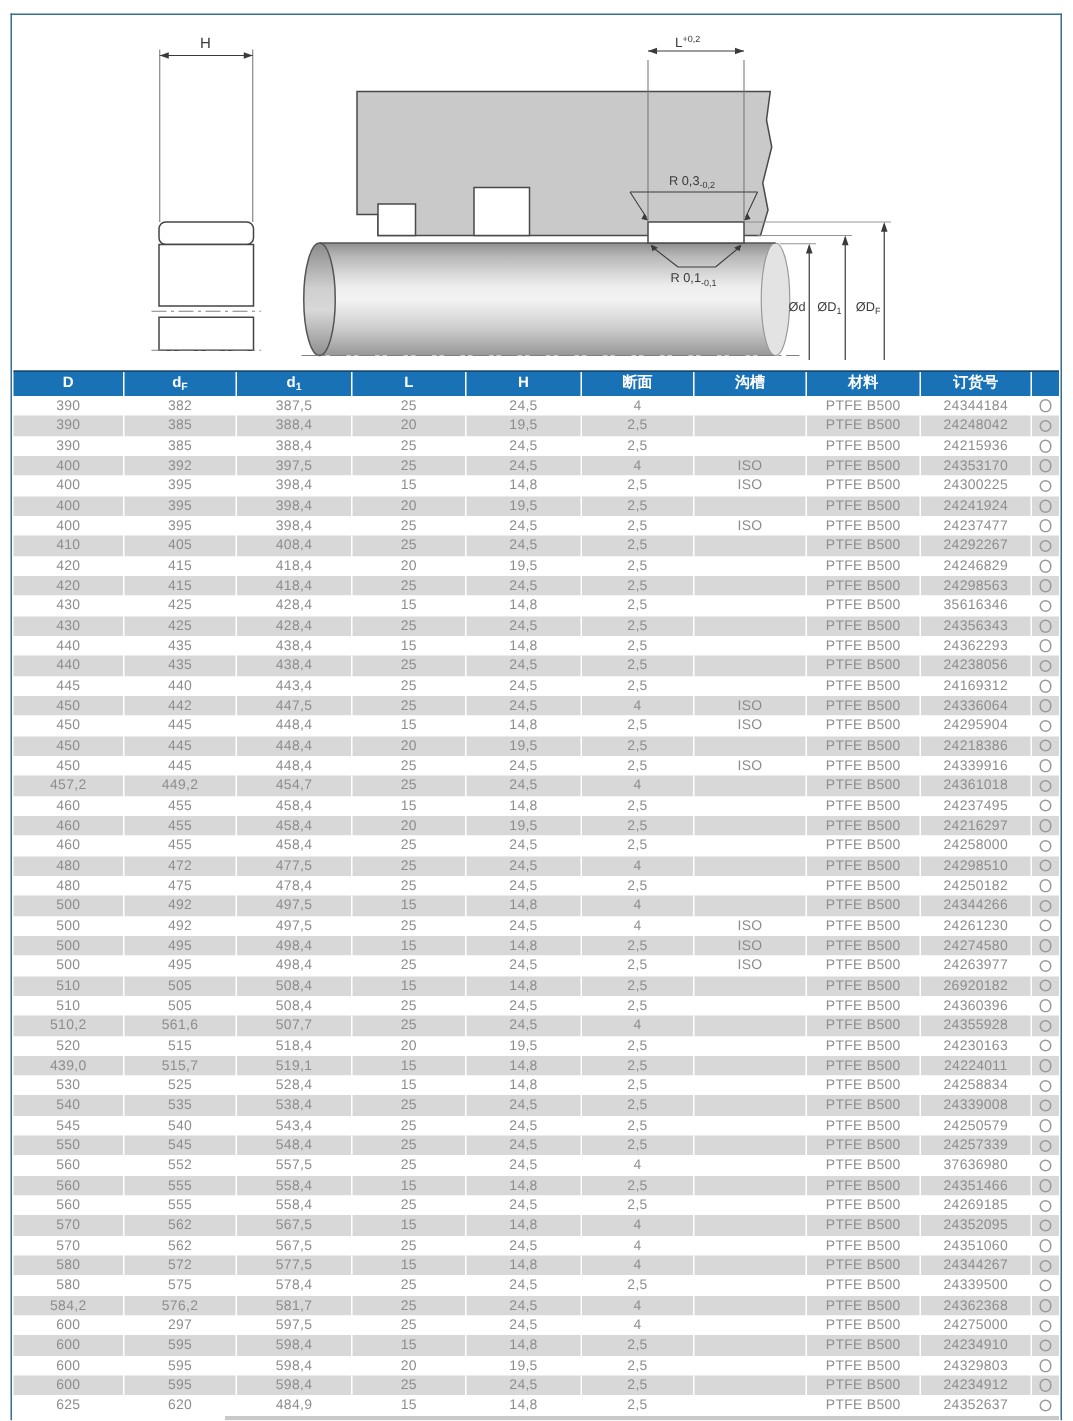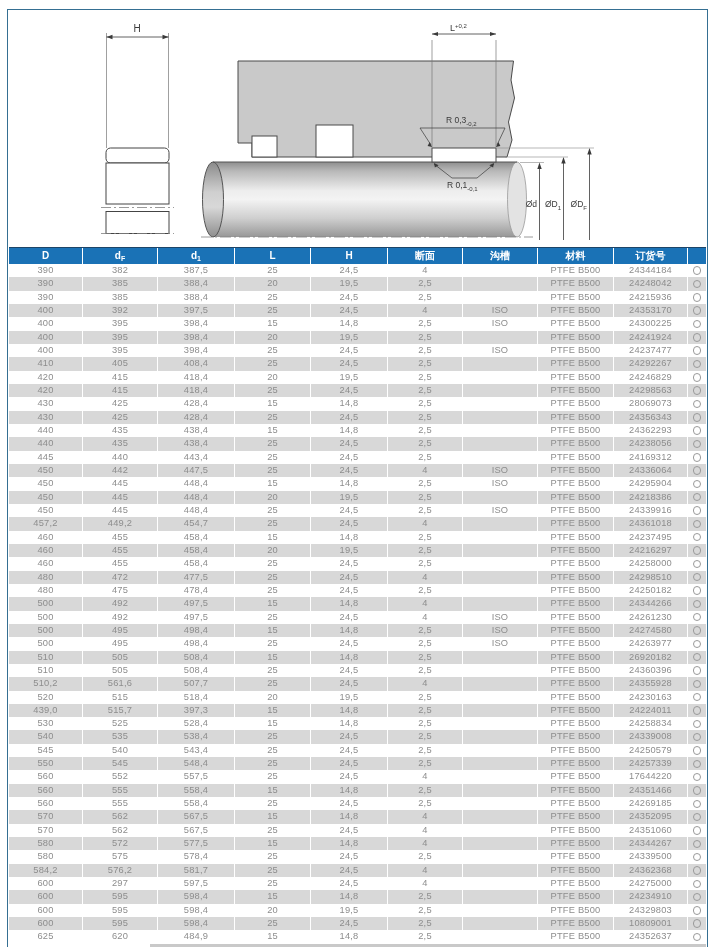--- a/index.html
+++ b/index.html
@@ -275,21 +275,21 @@
         </div>
         <div class="trow">
           <div class="cell c0">430</div>
           <div class="cell c1">425</div>
           <div class="cell c2">428,4</div>
           <div class="cell c3">15</div>
           <div class="cell c4">14,8</div>
           <div class="cell c5">2,5</div>
           <div class="cell c6"></div>
           <div class="cell c7">PTFE B500</div>
-          <div class="cell c8">28069073</div>
+          <div class="cell c8">35616346</div>
           <div class="cell c9">
             <span class="circ"></span>
           </div>
         </div>
         <div class="trow alt">
           <div class="cell c0">430</div>
           <div class="cell c1">425</div>
           <div class="cell c2">428,4</div>
           <div class="cell c3">25</div>
           <div class="cell c4">24,5</div>
@@ -591,21 +591,21 @@
           <div class="cell c6"></div>
           <div class="cell c7">PTFE B500</div>
           <div class="cell c8">24230163</div>
           <div class="cell c9">
             <span class="circ"></span>
           </div>
         </div>
         <div class="trow alt">
           <div class="cell c0">439,0</div>
           <div class="cell c1">515,7</div>
-          <div class="cell c2">397,3</div>
+          <div class="cell c2">519,1</div>
           <div class="cell c3">15</div>
           <div class="cell c4">14,8</div>
           <div class="cell c5">2,5</div>
           <div class="cell c6"></div>
           <div class="cell c7">PTFE B500</div>
           <div class="cell c8">24224011</div>
           <div class="cell c9">
             <span class="circ"></span>
           </div>
         </div>
@@ -667,21 +667,21 @@
         </div>
         <div class="trow">
           <div class="cell c0">560</div>
           <div class="cell c1">552</div>
           <div class="cell c2">557,5</div>
           <div class="cell c3">25</div>
           <div class="cell c4">24,5</div>
           <div class="cell c5">4</div>
           <div class="cell c6"></div>
           <div class="cell c7">PTFE B500</div>
-          <div class="cell c8">17644220</div>
+          <div class="cell c8">37636980</div>
           <div class="cell c9">
             <span class="circ"></span>
           </div>
         </div>
         <div class="trow alt">
           <div class="cell c0">560</div>
           <div class="cell c1">555</div>
           <div class="cell c2">558,4</div>
           <div class="cell c3">15</div>
           <div class="cell c4">14,8</div>
@@ -821,21 +821,21 @@
         </div>
         <div class="trow alt">
           <div class="cell c0">600</div>
           <div class="cell c1">595</div>
           <div class="cell c2">598,4</div>
           <div class="cell c3">25</div>
           <div class="cell c4">24,5</div>
           <div class="cell c5">2,5</div>
           <div class="cell c6"></div>
           <div class="cell c7">PTFE B500</div>
-          <div class="cell c8">10809001</div>
+          <div class="cell c8">24234912</div>
           <div class="cell c9">
             <span class="circ"></span>
           </div>
         </div>
         <div class="trow">
           <div class="cell c0">625</div>
           <div class="cell c1">620</div>
           <div class="cell c2">484,9</div>
           <div class="cell c3">15</div>
           <div class="cell c4">14,8</div>

